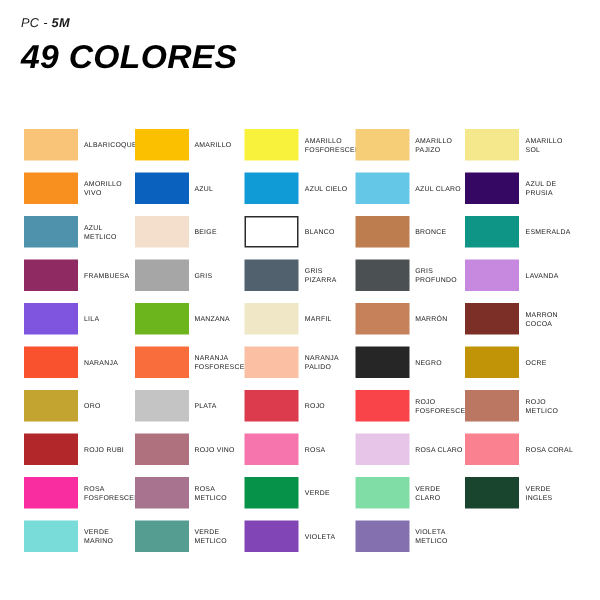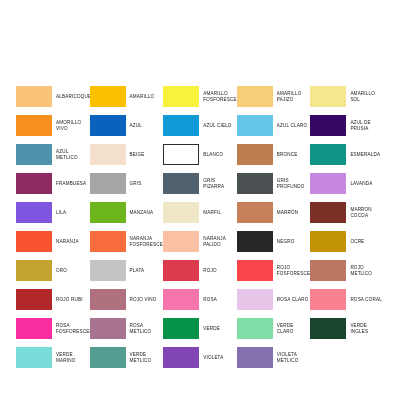--- a/index.html
+++ b/index.html
@@ -87,20 +87,26 @@
     font-weight: 400;
     word-break: normal;
     max-width: 36px;
   }
 </style>
 </head>
 <body>
 
 <div id="page">
 
+  <div class="header">
+    <div class="kicker">
+      <span>PC - </span><span class="code">5M</span>
+    </div>
+    <div class="title">49 COLORES</div>
+  </div>
 
   <div class="grid" id="swatch-grid">
       <div class="cell">
         <div class="swatch" style="background: rgb(249, 196, 119);"></div>
         <div class="cname">ALBARICOQUE</div>
       </div>
       <div class="cell">
         <div class="swatch" style="background: rgb(251, 193, 0);"></div>
         <div class="cname">AMARILLO</div>
       </div>

